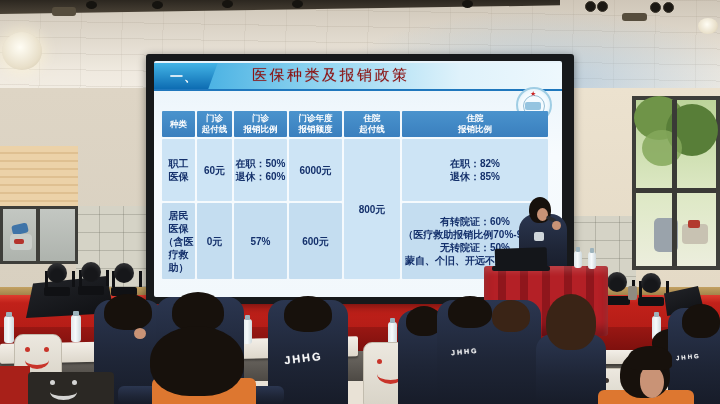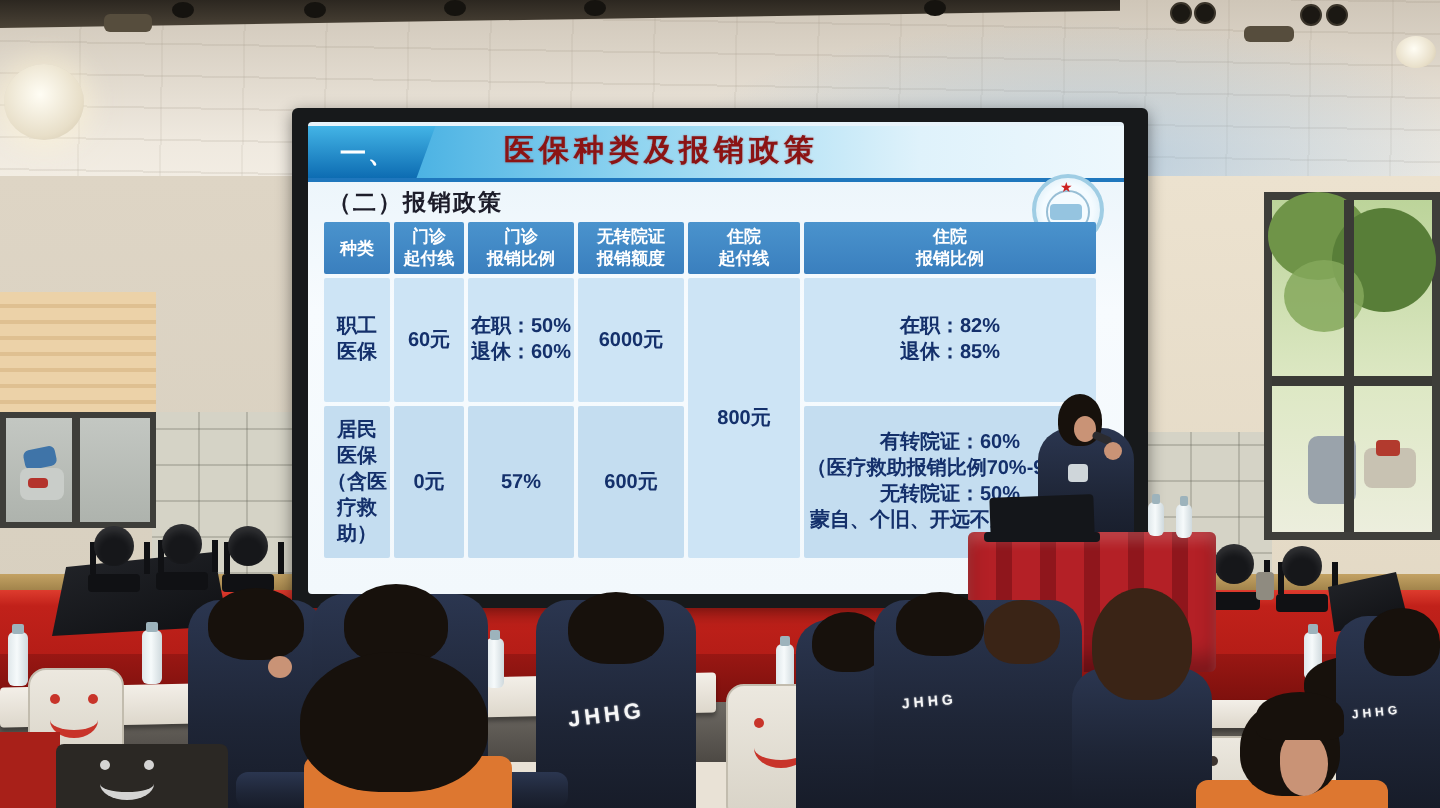--- a/index.html
+++ b/index.html
@@ -41,21 +41,21 @@
   .bezel{left:146px;top:54px;width:428px;height:250px;background:#17191b;border-radius:3px;
          box-shadow:0 2px 8px rgba(0,0,0,.45);}
   .slide{left:154px;top:61px;width:408px;height:236px;border-radius:2px;overflow:hidden;
          background:linear-gradient(180deg,#e8f3fa,#f7fbfe 40%,#f2f8fc);}
   .titleband{left:0;top:2px;width:408px;height:26px;
       background:linear-gradient(90deg,#2aa2dd,#8fd4f0 40%,#dff2fb 75%,#eef8fd);
       border-bottom:2px solid #1f77bd;}
   .titlechip{left:0;top:0;width:66px;height:26px;transform:skewX(-20deg) translateX(-7px);
       background:linear-gradient(180deg,#43b4e6,#0d6cb2);}
   .titlechip-label{left:16px;top:5px;color:#fff;font-size:13px;font-weight:bold;letter-spacing:1px;}
-  .slide-title{left:98px;top:3px;color:#8b1414;font-size:15px;font-weight:bold;letter-spacing:2.5px;
+  .slide-title{left:98px;top:3px;color:#8b1414;font-size:15px;font-weight:normal;letter-spacing:2.5px;
       text-shadow:0 0 1px rgba(139,20,20,.4);}
   .subtitle{left:10px;top:33px;color:#1d1d2a;font-size:11.5px;font-weight:bold;
       font-family:"Liberation Serif","DejaVu Serif",serif;letter-spacing:1px;}
   .logo{right:10px;top:26px;width:32px;height:32px;border-radius:50%;
       background:radial-gradient(circle,#f4fbff 55%,#cfe7f3);border:2px solid #9fcde4;}
   .logo-star{left:12px;top:1px;font-size:7px;color:#c22;}
   .logo-mark{left:7px;top:13px;width:16px;height:8px;background:#7db7d8;border-radius:2px;opacity:.8;}
   .logo-arc{left:5px;top:6px;width:20px;height:20px;border:1px solid rgba(90,150,185,.6);border-radius:50%;}
 
   table.policy{position:absolute;left:6px;top:48px;border-collapse:separate;border-spacing:2px;}
@@ -193,39 +193,38 @@
     <div class="abs titleband">
       <div class="abs titlechip"></div>
       <div class="abs titlechip-label">一、</div>
       <div class="abs slide-title">医保种类及报销政策</div>
     </div>
     <div class="abs logo">
       <div class="abs logo-arc"></div>
       <div class="abs logo-star">★</div>
       <div class="abs logo-mark"></div>
     </div>
-    <div class="abs subtitle">（二）报销政策</div>
 
     <table class="policy">
       <colgroup>
         <col style="width:33px">
           <col style="width:35px">
           <col style="width:53px">
         <col style="width:53px">
           <col style="width:56px">
           <col style="width:146px">
       </colgroup>
       <tbody>
           <tr style="height:26px">
         <th class="pre">种类</th>
         <th class="pre">门诊
 起付线</th>
         <th class="pre">门诊
 报销比例</th>
-        <th class="pre">无转院证
+        <th class="pre">门诊年度
 报销额度</th>
         <th class="pre">住院
 起付线</th>
         <th class="pre">住院
 报销比例</th>
       </tr>
       <tr style="height:62px">
         <td class="pre type">职工
 医保</td>
         <td class="pre">60元</td>

